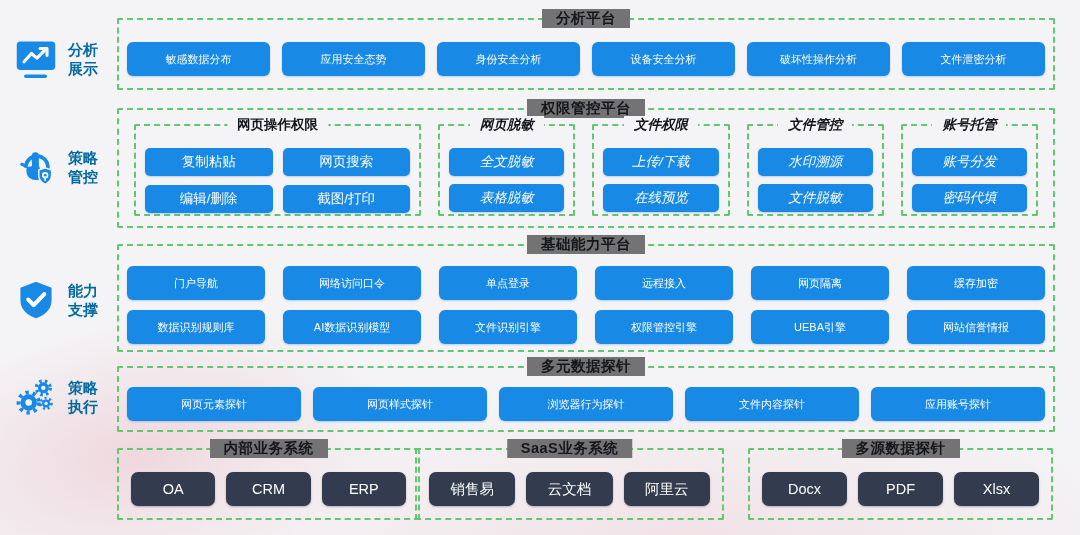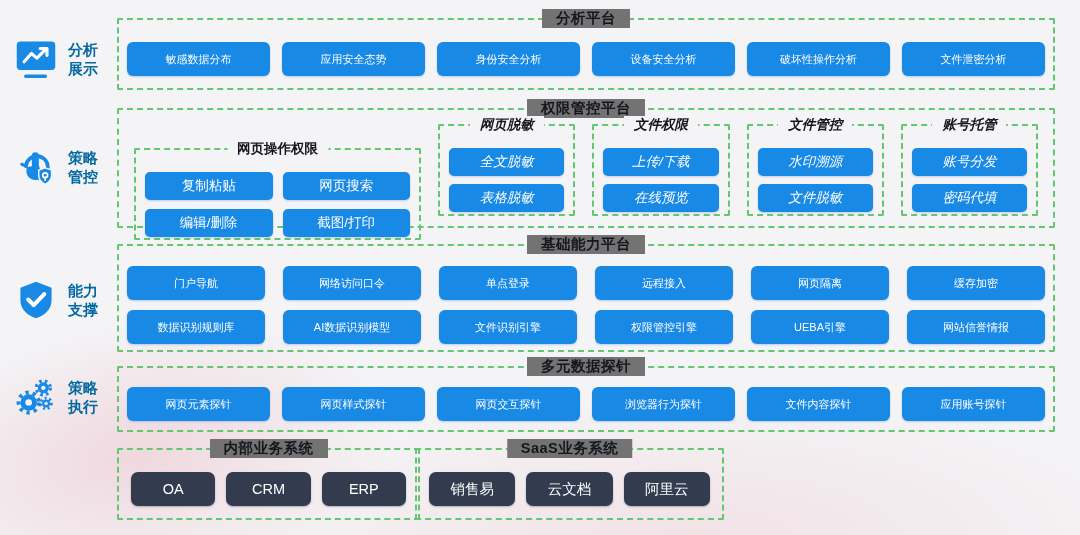--- a/index.html
+++ b/index.html
@@ -35,21 +35,21 @@
   
   #sec-analysis{left:117px;top:18px;width:938px;height:72px;}
   #sec-analysis .row{gap:12px;padding:22px 8px 0;}
   
   #sec-permission{left:117px;top:108px;width:938px;height:120px;}
   #sec-permission .groups{display:flex;gap:17px;padding:14px 15px 0;}
   .sub{position:relative;box-sizing:border-box;border:2px dashed #63c76f;border-radius:2px;
     height:92px;padding:22px 9px 0;display:flex;flex-direction:column;gap:8px;}
   .sub-title{position:absolute;top:-10px;left:50%;transform:translateX(-50%);
     background:#f4f4f6;padding:0 10px;font-size:13.5px;font-weight:700;color:#15151e;white-space:nowrap;}
-  .sub.wide{flex:0 0 287px;display:grid;grid-template-columns:1fr 1fr;gap:8px 10px;margin-top:24px;}
+  .sub.wide{flex:0 0 287px;display:grid;grid-template-columns:1fr 1fr;gap:8px 10px;}
   .sub.narrow{flex:1;font-style:italic;}
   
   #sec-basic{left:117px;top:244px;width:938px;height:108px;}
   #sec-basic .grid{display:grid;grid-template-columns:repeat(6,1fr);gap:10px 18px;padding:20px 8px 0;}
   
   #sec-probes{left:117px;top:366px;width:938px;height:66px;}
   #sec-probes .row{gap:12px;padding:19px 8px 0;}
   
   .bottom-box{top:448px;height:72px;}
   #sec-internal{left:117px;width:303px;}
@@ -192,21 +192,20 @@
       <div class="chip">UEBA引擎</div>
       <div class="chip">网站信誉情报</div>
     </div>
   </div>
 
   <div class="sec" id="sec-probes">
     <span class="sec-title">多元数据探针</span>
     <div class="row">
       <div class="chip grow">网页元素探针</div>
       <div class="chip grow">网页样式探针</div>
-      <div class="chip grow">网页交互探针</div>
       <div class="chip grow">浏览器行为探针</div>
       <div class="chip grow">文件内容探针</div>
       <div class="chip grow">应用账号探针</div>
     </div>
   </div>
 
   <div class="sec bottom-box" id="sec-internal">
     <span class="sec-title">内部业务系统</span>
     <div class="row">
       <div class="chip dark grow">OA</div>
@@ -217,13 +216,21 @@
 
   <div class="sec bottom-box" id="sec-saas">
     <span class="sec-title">SaaS业务系统</span>
     <div class="row">
       <div class="chip dark grow">销售易</div>
       <div class="chip dark grow">云文档</div>
       <div class="chip dark grow">阿里云</div>
     </div>
   </div>
 
+  <div class="sec bottom-box" id="sec-files">
+    <span class="sec-title">多源数据探针</span>
+    <div class="row">
+      <div class="chip dark grow">Docx</div>
+      <div class="chip dark grow">PDF</div>
+      <div class="chip dark grow">Xlsx</div>
+    </div>
+  </div>
 </div>
 
 </body></html>

